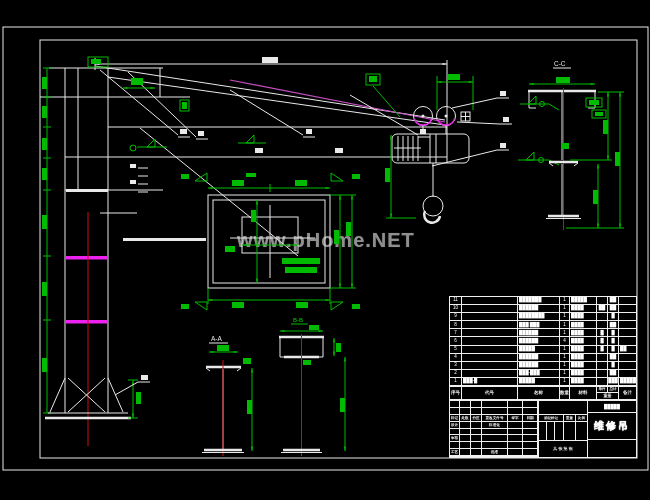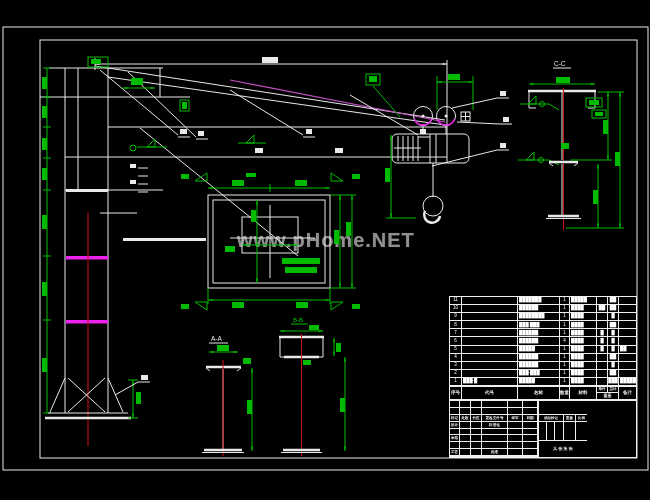--- a/index.html
+++ b/index.html
@@ -578,15 +578,20 @@
       </div>
       <div class="m-box">
         <div style="width:8px"></div>
           <div style="width:8px"></div>
           <div style="width:9px"></div>
         <div style="width:12px"></div>
           <div style="flex:1"></div>
       </div>
       <div class="m-bot">共 张 第 张</div>
     </div>
+    <div class="tb-right">
+      <div class="r-top">█████</div>
+      <div class="r-name">维修吊</div>
+      <div class="r-bot"></div>
+    </div>
   </div>
 
 </div>
 
 </body></html>

